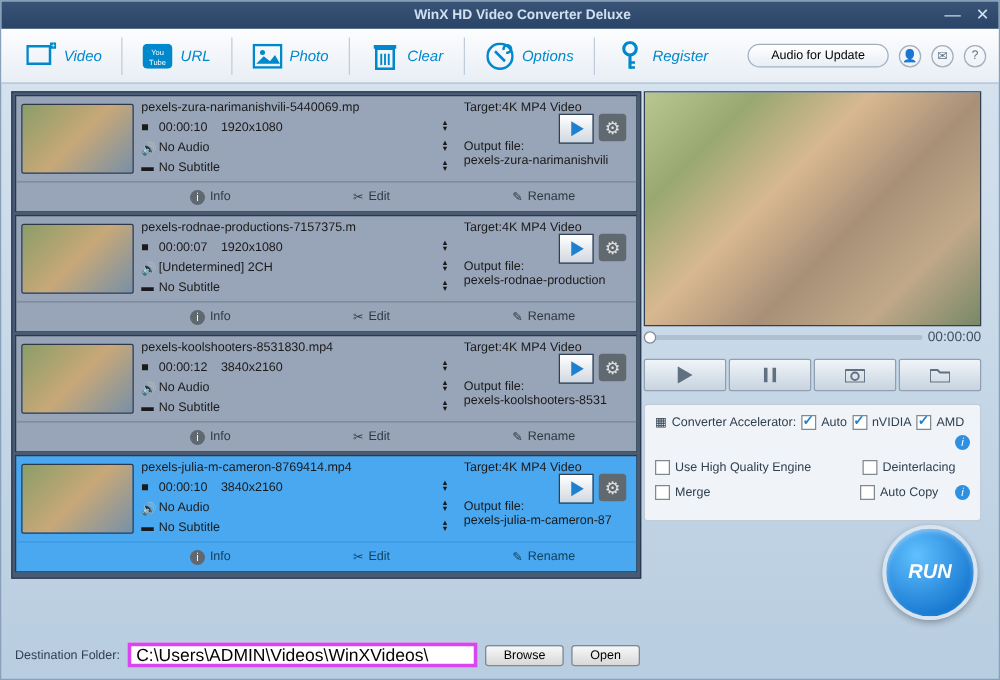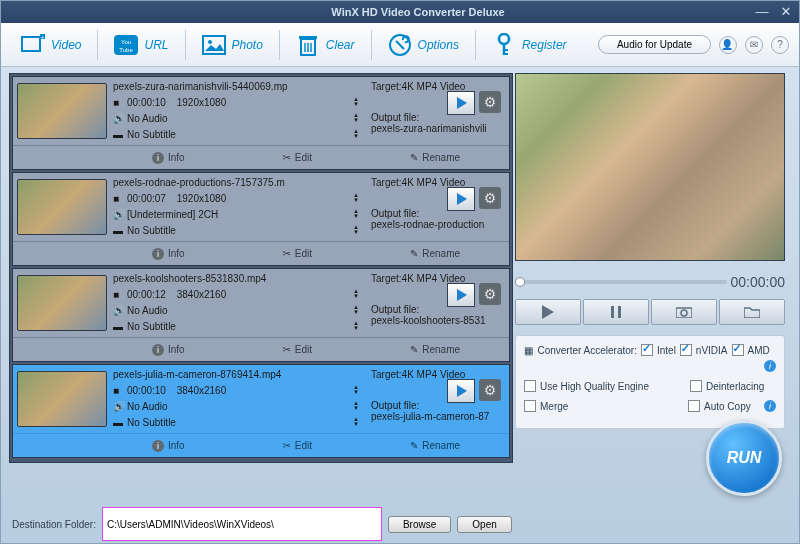--- a/index.html
+++ b/index.html
@@ -33,33 +33,33 @@
 .play-ico { width: 28px; height: 24px; background: linear-gradient(to bottom, #fff, #d0d8e0); border: 1px solid #304050; position: relative; }
 .play-ico::before { content: ''; position: absolute; left: 9px; top: 5px; border-left: 10px solid #2080d0; border-top: 6px solid transparent; border-bottom: 6px solid transparent; }
 .gear-ico { width: 22px; height: 22px; background: #606870; border-radius: 3px; color: #e0e0e0; font-size: 14px; display: flex; align-items: center; justify-content: center; }
 .item-actions { display: flex; justify-content: space-around; align-items: center; height: 24px; border-top: 1px solid #788498; padding-left: 90px; }
 .item.selected .item-actions { border-top-color: #3898e0; }
 .action-btn { display: flex; align-items: center; gap: 4px; font-size: 10px; color: #303840; cursor: pointer; }
 .item.selected .action-btn { color: #104060; }
 .right-panel { width: 280px; padding: 6px 8px 6px 2px; display: flex; flex-direction: column; }
 .preview { height: 188px; background: #1a2030; border: 1px solid #304050; position: relative; overflow: hidden; }
 .preview-img { width: 100%; height: 100%; background: linear-gradient(135deg, #b8c890 0%, #98a870 20%, #d8b890 40%, #a89078 60%, #c0a888 80%, #788868 100%); }
-.timeline { display: flex; align-items: center; gap: 4px; height: 18px; margin-top: 12px; font-size: 14px; color: #405060; }
+.timeline { display: flex; align-items: center; gap: 4px; height: 18px; margin-top: 0; font-size: 11px; color: #405060; }
 .timeline-track { flex: 1; height: 4px; background: #b0c0d0; border-radius: 2px; position: relative; }
 .timeline-thumb { width: 10px; height: 10px; background: #fff; border: 1px solid #808898; border-radius: 50%; position: absolute; left: 0; top: -3px; }
 .controls { display: flex; gap: 2px; margin-top: 8px; }
 .ctrl-btn { flex: 1; height: 26px; background: linear-gradient(to bottom, #f0f4f8, #c8d4e0); border: 1px solid #90a0b0; border-radius: 2px; display: flex; align-items: center; justify-content: center; color: #506070; cursor: pointer; }
 .opts-panel { background: #f0f4f9; border: 1px solid #c0ccd8; border-radius: 3px; margin-top: 10px; padding: 8px; font-size: 10px; color: #304050; }
 .opt-row { display: flex; align-items: center; gap: 4px; margin-bottom: 8px; flex-wrap: wrap; }
 .chk { width: 12px; height: 12px; border: 1px solid #808890; background: #fff; display: inline-block; position: relative; }
 .chk.checked::after { content: '✓'; position: absolute; left: 0; top: -3px; color: #2080d0; font-size: 11px; font-weight: bold; }
 .info-i { width: 12px; height: 12px; border-radius: 50%; background: #3090e0; color: #fff; font-size: 9px; font-style: italic; display: inline-flex; align-items: center; justify-content: center; margin-left: auto; }
 .run-btn { width: 76px; height: 76px; border-radius: 50%; background: radial-gradient(circle at 35% 30%, #60c0ff, #0060c0); border: 3px solid #d8e4f0; box-shadow: 0 2px 6px rgba(0,0,0,0.3), inset 0 2px 4px rgba(255,255,255,0.4); position: absolute; right: 18px; bottom: 48px; display: flex; align-items: center; justify-content: center; color: #fff; font-weight: bold; font-size: 16px; font-style: italic; cursor: pointer; }
 .footer { position: absolute; bottom: 0; left: 0; right: 0; height: 40px; display: flex; align-items: center; padding: 0 12px; gap: 6px; font-size: 10px; color: #304050; }
-.dest-input { width: 280px; height: 34px; border: 1px solid #d946ef; background: #fff; padding: 0 4px; font-size: 10px; }
+.dest-input { width: 280px; height: 20px; border: 3px solid #d946ef; background: #fff; padding: 0 4px; font-size: 14px; }
 .footer-btn { padding: 2px 14px; font-size: 10px; border: 1px solid #808890; border-radius: 3px; background: linear-gradient(to bottom, #f8f8f8, #d8d8d8); cursor: pointer; }
 </style>
 </head>
 <body>
 
 <div class="titlebar">
   <span class="titlebar-title">WinX HD Video Converter Deluxe</span>
   <div class="titlebar-btns">
     <span class="titlebar-btn">—</span>
     <span class="titlebar-btn">✕</span>
@@ -381,21 +381,21 @@
           <svg width="16" height="12">
             <path d="M0 2 L6 2 L8 4 L16 4 L16 12 L0 12 Z" fill="none" stroke="#607080" stroke-width="1.5"></path>
           </svg>
         </div>
     </div>
     <div class="opts-panel">
       <div class="opt-row">
         <span>▦</span>
         <span>Converter Accelerator:</span>
         <span class="chk checked"></span>
-          <span>Intel</span>
+          <span>Auto</span>
         <span class="chk checked"></span>
           <span>nVIDIA</span>
         <span class="chk checked"></span>
           <span>AMD</span>
         <span class="info-i">i</span>
       </div>
       <div class="opt-row">
         <span class="chk"></span>
           <span style="flex:1">Use High Quality Engine</span>
         <span class="chk"></span>

